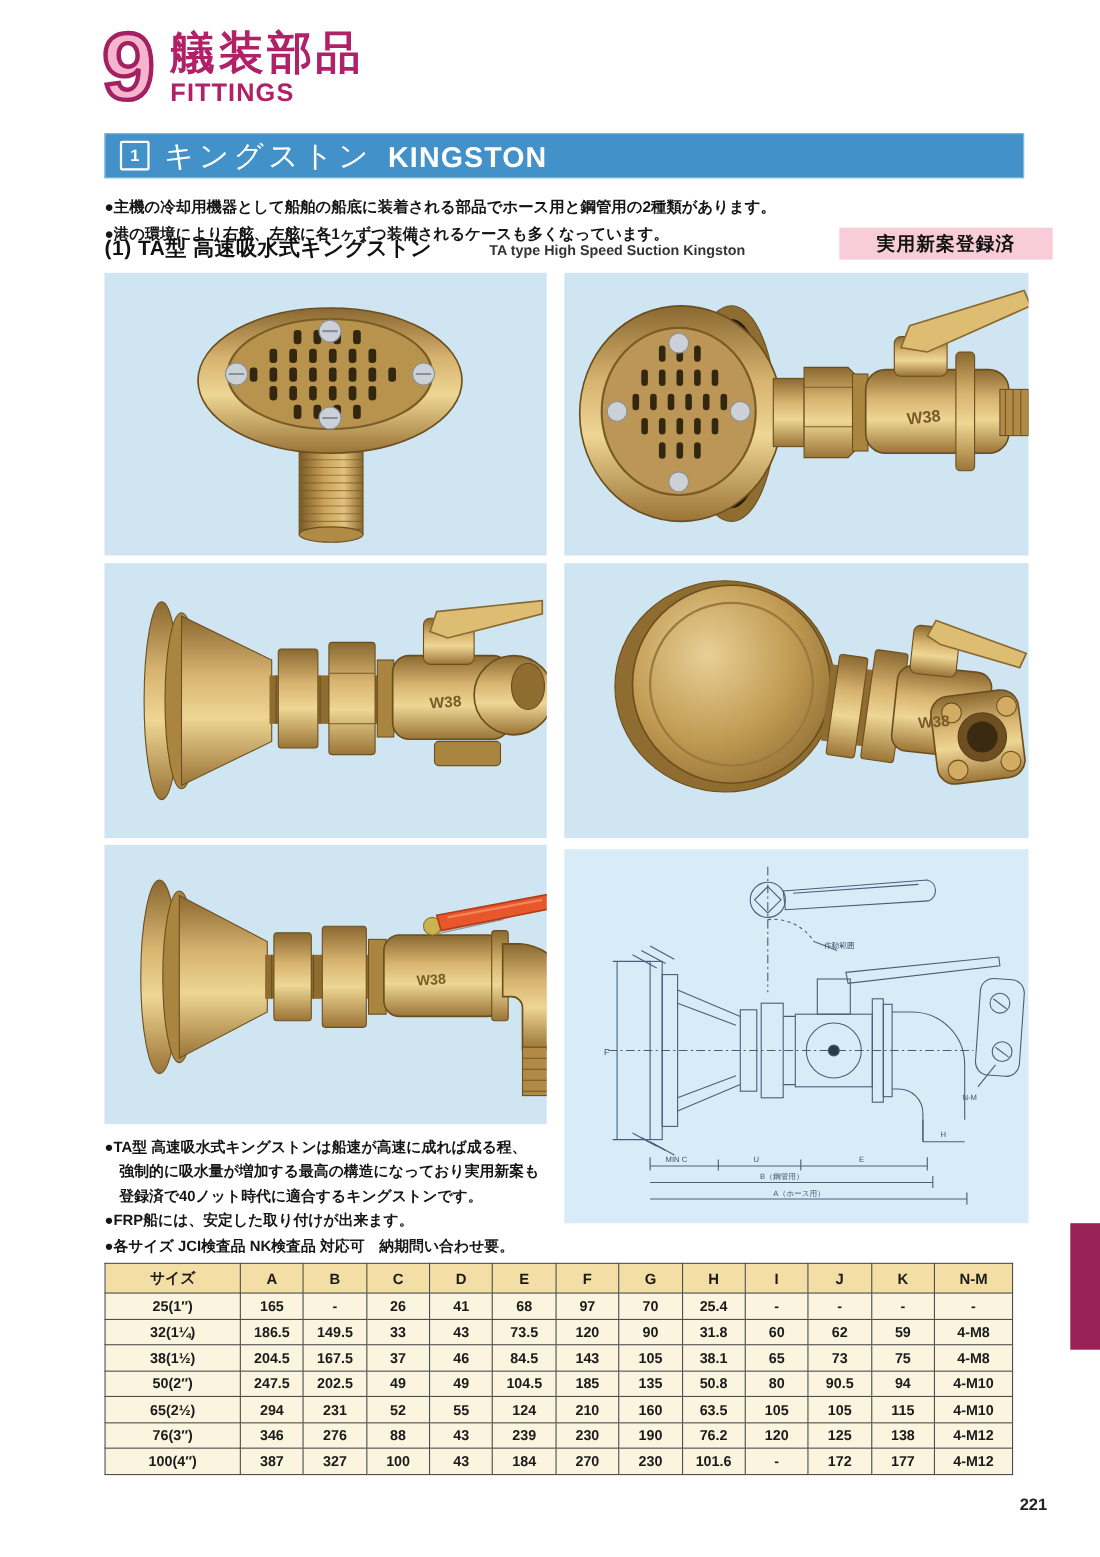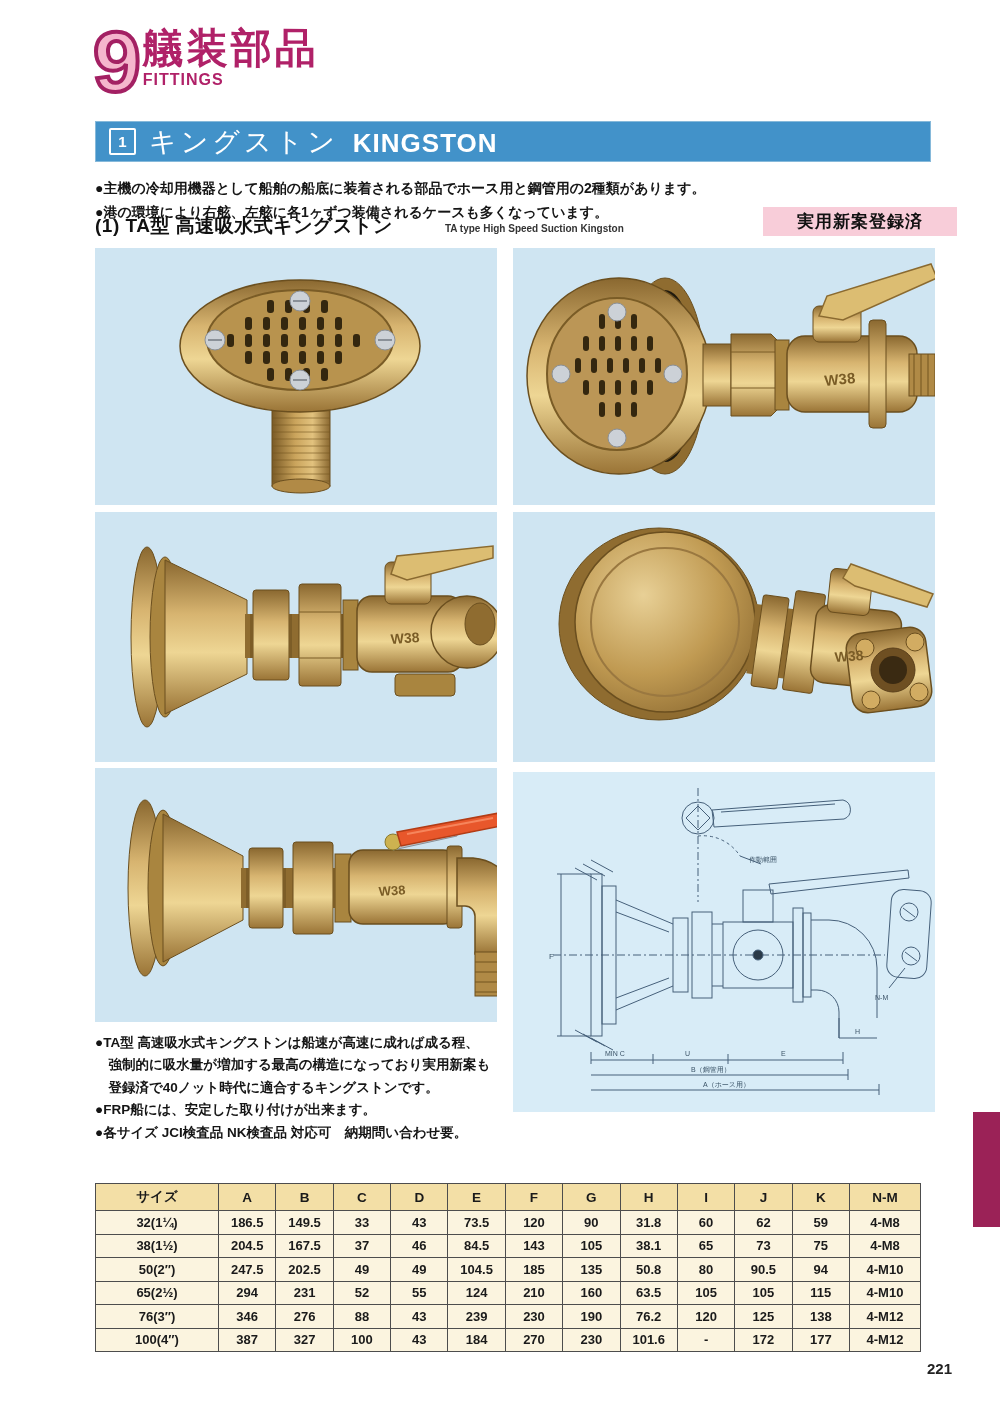--- a/index.html
+++ b/index.html
@@ -9,23 +9,23 @@
     overflow:hidden;
   }
   .abs{position:absolute;}
 
   
   .chapter-header{left:93px;top:22px;display:flex;align-items:flex-start;}
   .chapter-num{
     font-size:86px;font-weight:bold;line-height:0.92;color:#f5b6cd;
     -webkit-text-stroke:4px #a32063;letter-spacing:0;
   }
-  .chapter-titles{margin-left:2px;margin-top:6px;}
+  .chapter-titles{margin-left:14px;margin-top:6px;}
   .chapter-title-jp{font-size:41px;font-weight:bold;color:#b02168;letter-spacing:3px;line-height:1.0;}
-  .chapter-title-en{font-size:16px;font-weight:bold;color:#b02168;letter-spacing:1px;margin-top:2px;}
+  .chapter-title-en{font-size:23px;font-weight:bold;color:#b02168;letter-spacing:1px;margin-top:2px;}
 
   
   .section-banner{
     left:95px;top:121px;width:836px;height:41px;background:#4292c9;
     border:1px solid #86b9da;display:flex;align-items:center;padding-left:13px;box-sizing:border-box;
   }
   .banner-index{
     width:23px;height:23px;border:2px solid #ffffff;color:#ffffff;font-weight:bold;
     font-size:15px;display:flex;align-items:center;justify-content:center;border-radius:2px;
   }
@@ -35,36 +35,36 @@
   .intro-bullets{left:95px;top:177px;font-size:14px;line-height:1.68;font-weight:600;color:#151515;}
 
   .registered-badge{
     left:763px;top:207px;width:194px;height:29px;background:#f8cdd9;
     display:flex;align-items:center;justify-content:center;
     font-size:17px;font-weight:bold;color:#111;letter-spacing:1px;
   }
 
   .subsection{left:95px;top:213px;display:flex;align-items:baseline;gap:44px;}
   .subsection-jp{font-size:19px;font-weight:bold;color:#111;letter-spacing:0.5px;}
-  .subsection-en{font-size:10px;font-weight:bold;color:#333;margin-left:8px;}
+  .subsection-en{font-size:13px;font-weight:bold;color:#333;margin-left:8px;}
 
   
   .panel{background:#cfe5f2;}
   .panel svg{display:block;}
   .p1{left:95px;top:248px;width:402px;height:257px;}
   .p2{left:513px;top:248px;width:422px;height:257px;}
   .p3{left:95px;top:512px;width:402px;height:250px;}
   .p4{left:513px;top:512px;width:422px;height:250px;}
   .p5{left:95px;top:768px;width:402px;height:254px;}
   .p6{left:513px;top:772px;width:422px;height:340px;background:#d8ecf7;}
 
   .feature-bullets{left:95px;top:1032px;width:480px;font-size:13.5px;line-height:1.66;font-weight:600;color:#151515;white-space:pre-line;}
 
   
-  .spec-table-wrap{left:95px;top:1183px;width:698px;}
+  .spec-table-wrap{left:95px;top:1148px;width:698px;}
   table.spec{border-collapse:collapse;width:826px;table-layout:fixed;}
   table.spec th,table.spec td{border:1px solid #4d4d4d;text-align:center;padding:0;}
   table.spec th{background:#f3dfa6;height:26px;font-size:13.5px;font-weight:bold;color:#1a1a1a;}
   table.spec td{background:#fbf4df;height:22.5px;font-size:13px;font-weight:600;color:#1a1a1a;}
   table.spec .col-size{width:122px;}
   table.spec .col-nm{width:70px;}
 
   .page-number{right:48px;top:1360px;font-size:15px;font-weight:600;color:#222;}
   .side-tab{right:0;top:1112px;width:27px;height:115px;background:#9b2257;}
 
@@ -465,20 +465,35 @@
           <th>G</th>
           <th>H</th>
           <th>I</th>
           <th>J</th>
           <th>K</th>
           <th class="col-nm">N-M</th>
         </tr>
       </thead>
       <tbody>
         <tr>
+          <td>25(1″)</td>
+          <td>165</td>
+          <td>-</td>
+          <td>26</td>
+          <td>41</td>
+          <td>68</td>
+          <td>97</td>
+          <td>70</td>
+          <td>25.4</td>
+          <td>-</td>
+          <td>-</td>
+          <td>-</td>
+          <td>-</td>
+        </tr>
+        <tr>
           <td>32(1¼)</td>
           <td>186.5</td>
           <td>149.5</td>
           <td>33</td>
           <td>43</td>
           <td>73.5</td>
           <td>120</td>
           <td>90</td>
           <td>31.8</td>
           <td>60</td>

